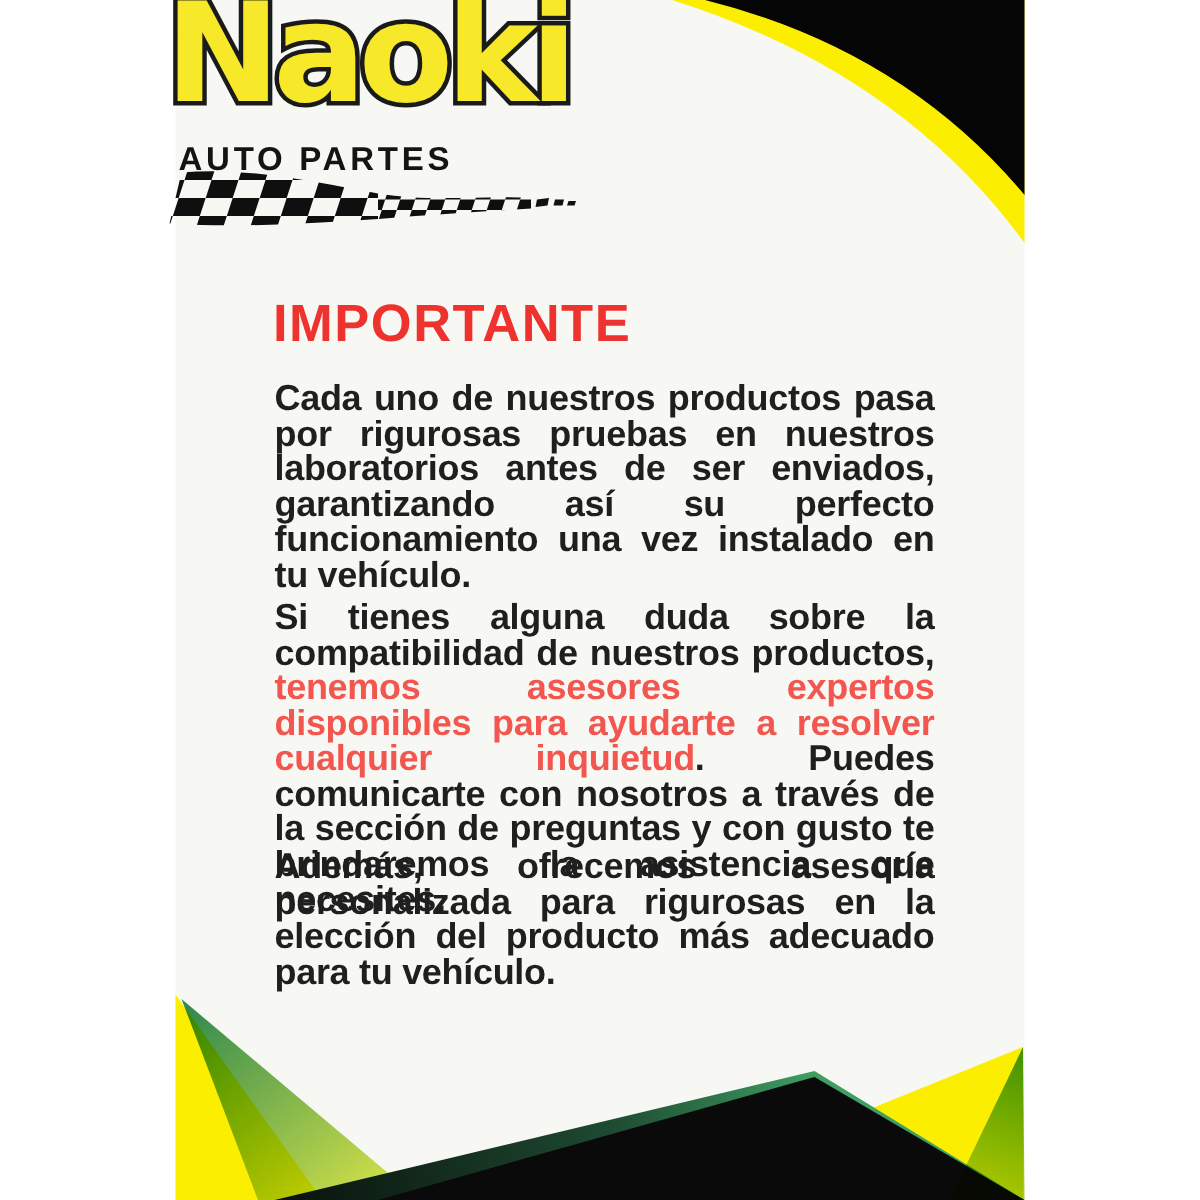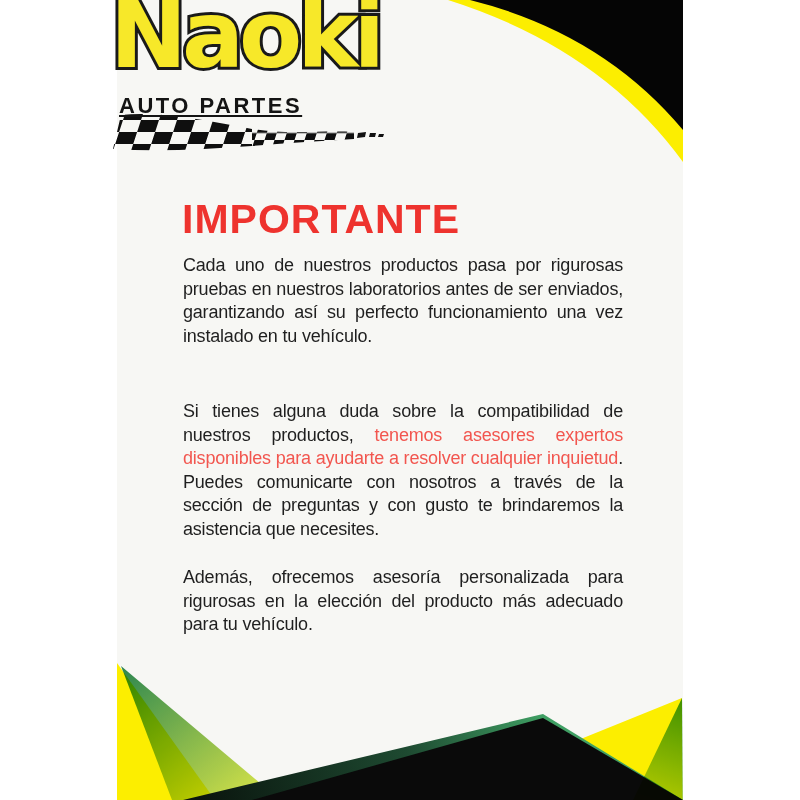--- a/index.html
+++ b/index.html
@@ -19,36 +19,35 @@
     font-weight:800;font-size:92px;line-height:1;
     color:var(--brand-yellow,#f7e829);
     -webkit-text-stroke:6px #1a1a1a;
     paint-order:stroke fill;
     letter-spacing:-5px;
   }
   .logo-sub{
     position:absolute;left:119px;top:93px;
     font-weight:700;font-size:22px;letter-spacing:2.5px;
     color:#141414;
-    text-decoration:underline;
   }
   .tagline{
     position:absolute;left:122px;top:151px;
     font-weight:700;font-size:14px;letter-spacing:.2px;
     color:var(--brand-red,#ee332e);
     white-space:pre-wrap;
   }
   .heading{
     position:absolute;left:182px;top:196px;margin:0;
-    font-weight:700;font-size:41px;letter-spacing:1px;
+    font-weight:700;font-size:35px;letter-spacing:1px;
     color:var(--brand-red,#ee332e);
   }
   .body{
     position:absolute;left:183px;width:440px;margin:0;
-    font-weight:400;font-size:18px;line-height:23.5px;
+    font-weight:700;font-size:24px;line-height:23.5px;
     letter-spacing:-.2px;
     color:var(--text-dark,#1f1f1f);
     text-align:justify;text-align-last:left;
   }
   .para1{top:254px;}
   .para2{top:400px;}
   .para3{top:566px;}
   .hl{color:var(--highlight-red,#f2564f);}
 </style>
 </head>

